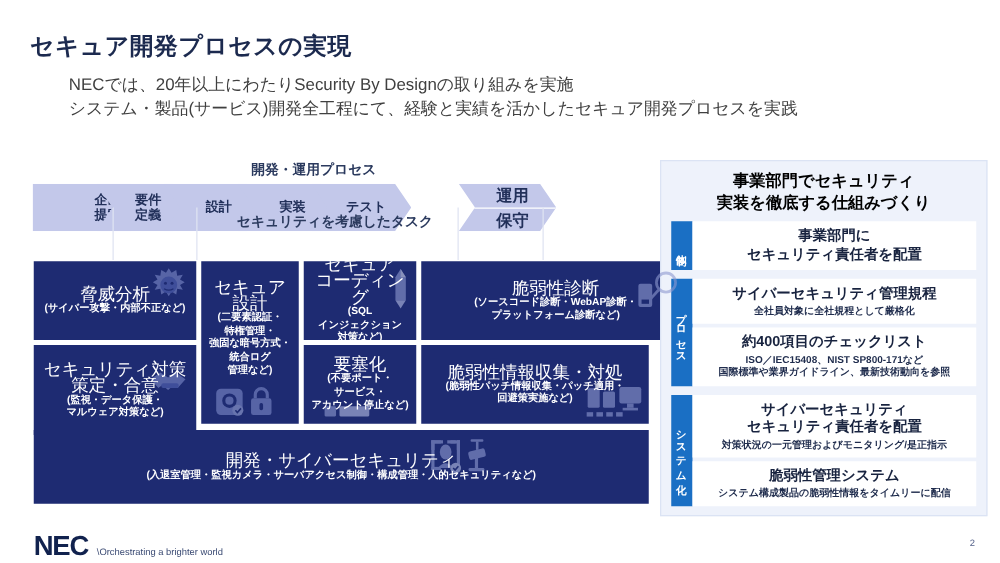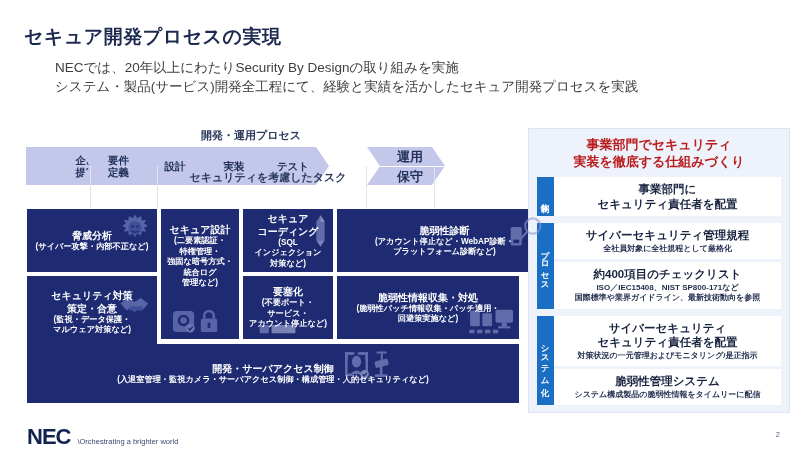--- a/index.html
+++ b/index.html
@@ -66,33 +66,33 @@
 
   
   #matrix{position:absolute;left:27px;top:209px;width:492px;height:195px;}
   .cell{
     position:absolute;background:#1e2b72;
     color:#ffffff;text-align:center;
     display:flex;align-items:center;justify-content:center;
     box-sizing:border-box;padding:3px 4px;
     overflow:hidden;
   }
-  .cell .ttl{font-size:10px;font-weight:bold;line-height:13px;}
+  .cell .ttl{font-size:14px;font-weight:normal;line-height:13px;}
   .cell .sub{font-size:8.2px;line-height:10.5px;font-weight:bold;}
   .cell .txt{position:relative;z-index:2;}
   .ico{position:absolute;opacity:.60;z-index:1;}
 
   
   #right-panel{
     position:absolute;left:528px;top:128px;width:262px;height:285px;
     background:#eef2fb;border:1px solid #dbe3f4;box-sizing:border-box;
     padding:7px 8px 8px 8px;
   }
   #right-title{
-    text-align:center;font-size:13px;font-weight:bold;color:#b91c1c;
+    text-align:center;font-size:13px;font-weight:bold;color:#000000;
     line-height:17px;margin-bottom:7px;
   }
   .group{display:flex;margin-bottom:7px;}
   .gtab{
     width:17px;background:#1a6fc4;color:#fff;
     font-size:8.5px;font-weight:bold;
     display:flex;align-items:center;justify-content:center;
     writing-mode:vertical-rl;text-orientation:upright;
     letter-spacing:1px;flex:none;
   }
@@ -263,21 +263,21 @@
         <path d="M23 20L14 30"></path>
       </g>
       <g fill="#8e99d0">
         <rect x="4" y="14" width="13" height="22" rx="2"></rect>
         <rect x="7" y="29" width="7" height="4" fill="#1e2b72"></rect>
       </g>
     </svg>
     <div class="txt">
       <div class="ttl">脆弱性診断</div>
       <div class="sub">
-          <div>(アカウント停止など・WebAP診断・</div>
+          <div>(ソースコード診断・WebAP診断・</div>
           <div>プラットフォーム診断など)</div>
         </div>
     </div>
   </div>
 
   <div class="cell" style="left:310px;top:67px;width:182px;height:63px;">
     <svg class="ico" viewBox="0 0 52 32" style="right:4px;bottom:4px;width:46px;height:28px;">
       <g fill="#8e99d0">
         <rect x="30" y="3" width="20" height="15" rx="2"></rect>
         <rect x="37" y="18" width="6" height="4"></rect>
@@ -314,21 +314,21 @@
         <circle cx="24" cy="31" r="5" fill="#b6bee4"></circle>
         <path d="M21.6 31l1.8 2 3.1-3.6" stroke="#1e2b72" stroke-width="1.5" fill="none"></path>
         <rect x="36" y="14" width="16" height="8" rx="2" transform="rotate(-14 44 18)"></rect>
         <rect x="42" y="21" width="3" height="12"></rect>
         <rect x="36" y="31" width="15" height="3" rx="1.4"></rect>
         <rect x="38" y="4" width="12" height="2.4" rx="1"></rect>
         <rect x="43" y="6" width="2.4" height="8"></rect>
       </g>
     </svg>
     <div class="txt">
-      <div class="ttl">開発・サーバアクセス制御</div>
+      <div class="ttl">開発・サイバーセキュリティ</div>
       <div class="sub">(入退室管理・監視カメラ・サーバアクセス制御・構成管理・人的セキュリティなど)</div>
     </div>
   </div>
 </div>
 
 <div id="right-panel">
   <div id="right-title">
     <div>事業部門でセキュリティ</div>
     <div>実装を徹底する仕組みづくり</div>
   </div>

